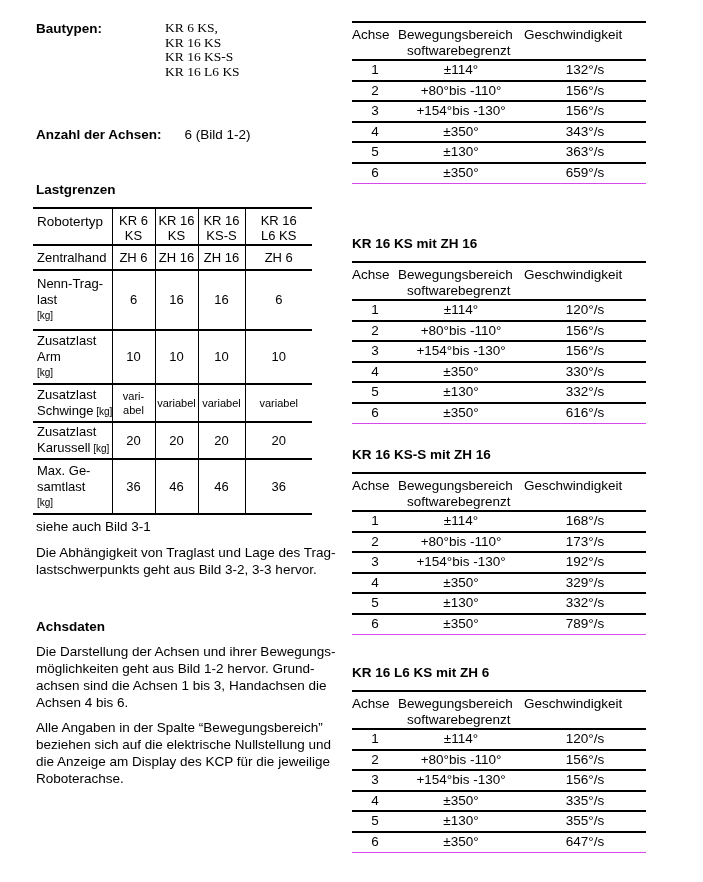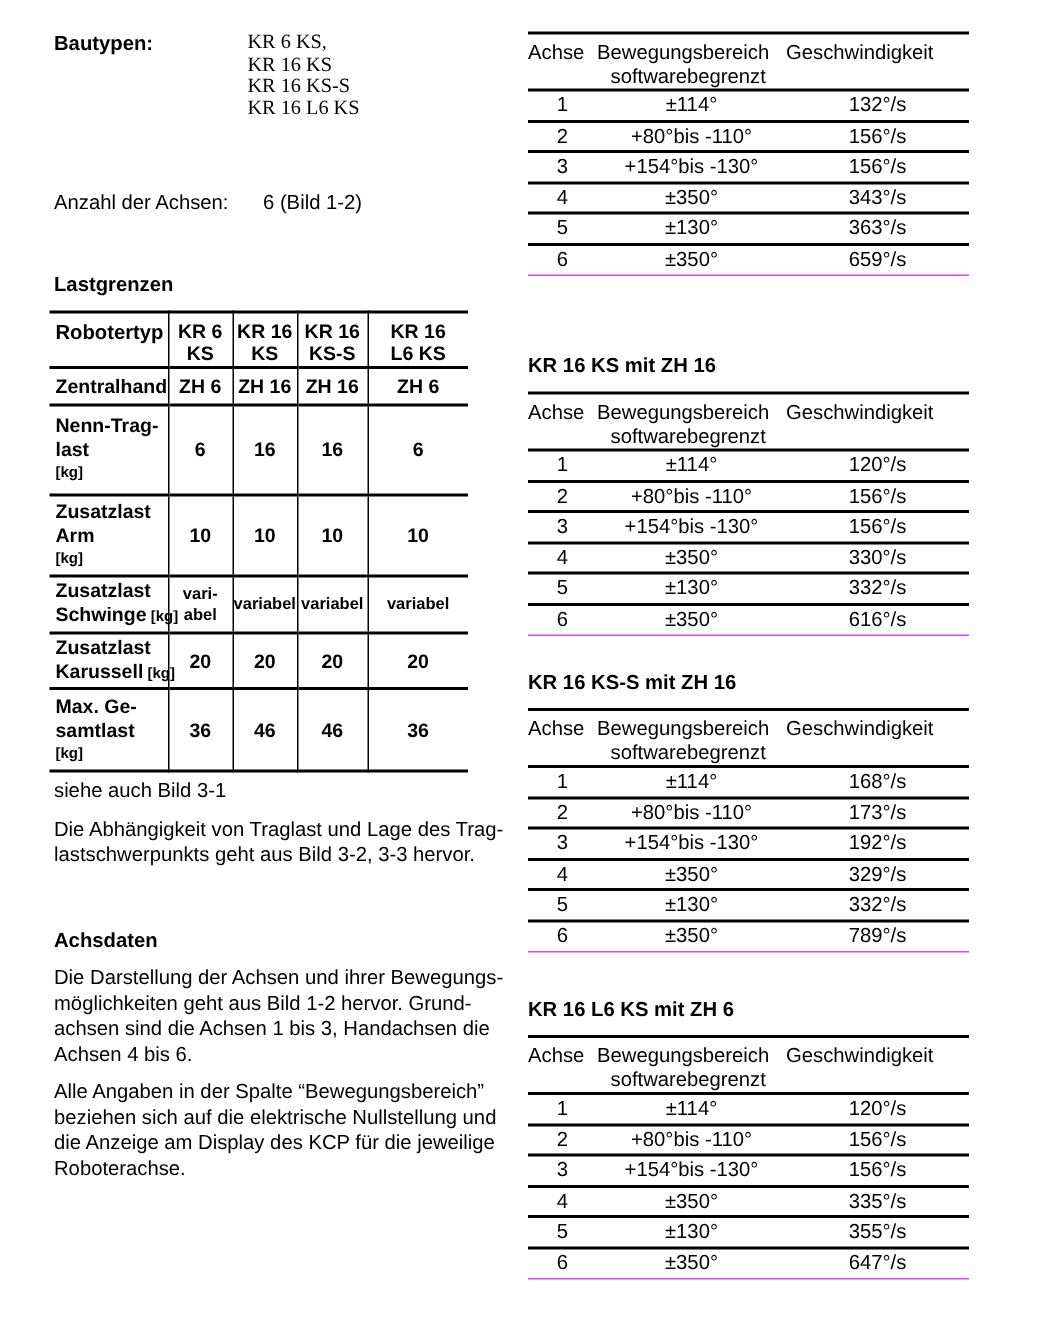--- a/index.html
+++ b/index.html
@@ -2,21 +2,21 @@
 <html><head>
 <meta charset="utf-8">
 <style>
   * { margin:0; padding:0; box-sizing:border-box; }
   html,body { background:#fff; }
   .page {
     position:relative; width:703px; height:882px; background:#ffffff;
     color:#000; font-family:"Liberation Sans", sans-serif; font-size:13.5px;
     overflow:hidden;
   }
-  .b { font-weight:normal; }
+  .b { font-weight:bold; }
   .abs { position:absolute; }
 
   
   .bautypen-row { left:36px; top:21px; display:flex; }
   .bautypen-row .lab { width:129px; font-weight:bold; }
   .bautypen-list div { line-height:14.5px;font-family:Liberation Serif, serif; }
   .anzahl-row { left:36px; top:127px; }
   .anzahl-row .val { margin-left:23px; font-weight:normal; }
   h2.sec { font-size:13.5px; font-weight:bold; }
   .h-lastgrenzen { left:36px; top:182px; }
@@ -26,21 +26,21 @@
   .para1 { left:36px; top:544px; }
   .para2 { left:36px; top:643px; }
   .para3 { left:36px; top:719px; }
 
   
   .lg-wrap { left:33px; top:207px; }
   table.lg {
     border-collapse:collapse; table-layout:fixed; width:279px;
     border-top:2.5px solid #000; border-bottom:2.5px solid #000;
   }
-  table.lg th, table.lg td { font-weight:bold; }
+  table.lg th, table.lg td { font-weight:normal; }
   table.lg th + th, table.lg td + td { border-left:1.5px solid #000; }
   table.lg thead th { border-bottom:2px solid #000; }
   table.lg tbody tr + tr td { border-top:2px solid #000; }
   table.lg thead tr { height:37px; }
   .lg-corner { text-align:left; vertical-align:top; padding:5px 0 0 4px; font-size:13.5px; }
   .lg-colhdr { text-align:center; vertical-align:top; padding-top:5px; white-space:pre-line; line-height:14.5px; font-size:13px; }
   .lg-label { text-align:left; vertical-align:middle; padding-left:4px; line-height:16px; font-size:13px; }
   .lg-val { text-align:center; vertical-align:middle; font-size:13px; white-space:pre-line; line-height:14px; }
   .lg-val.small { font-size:11px; }
   .unit { font-size:10px; }

